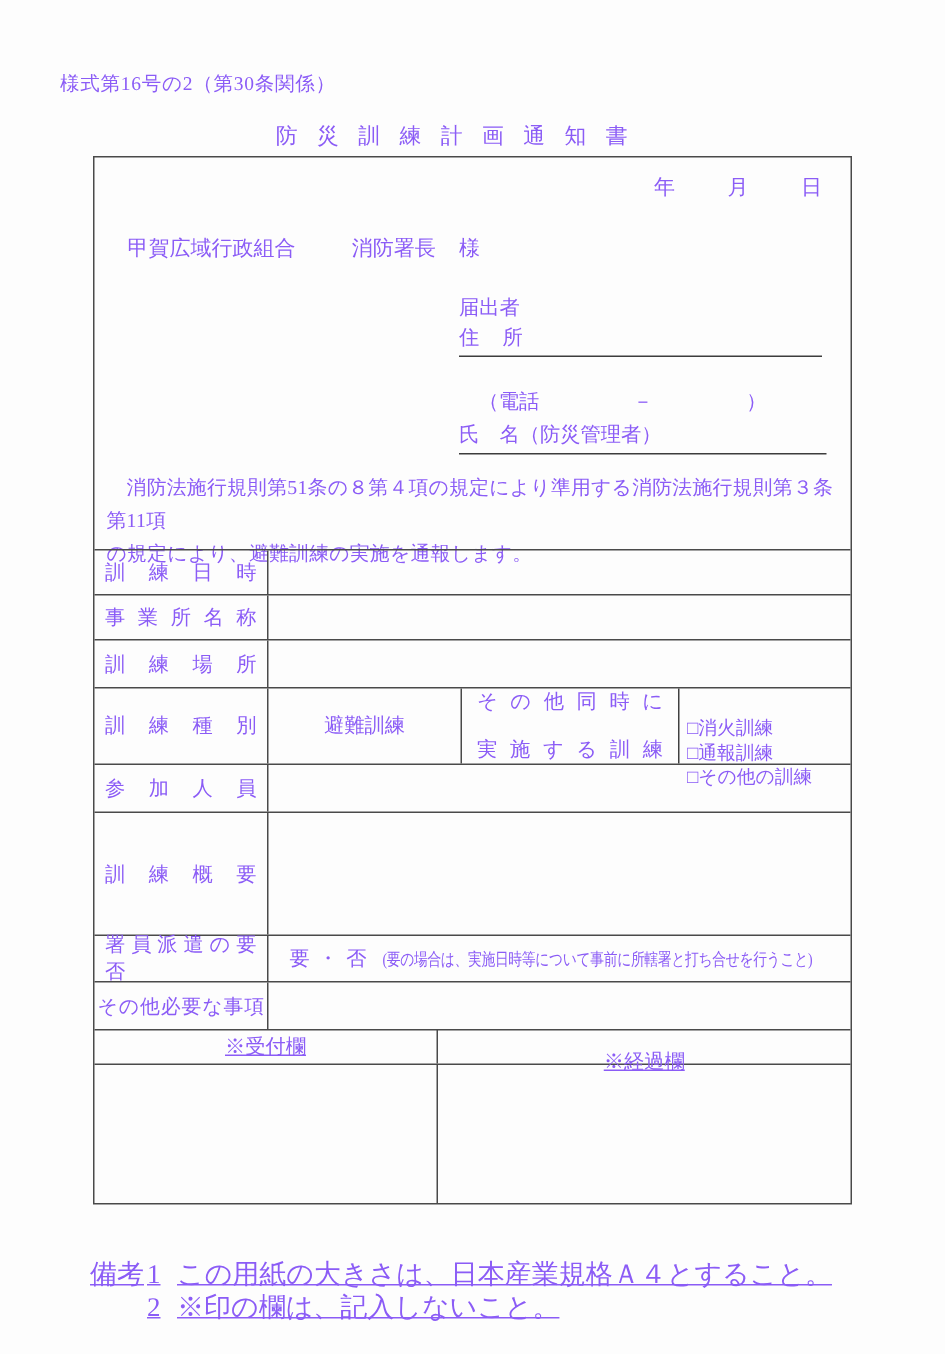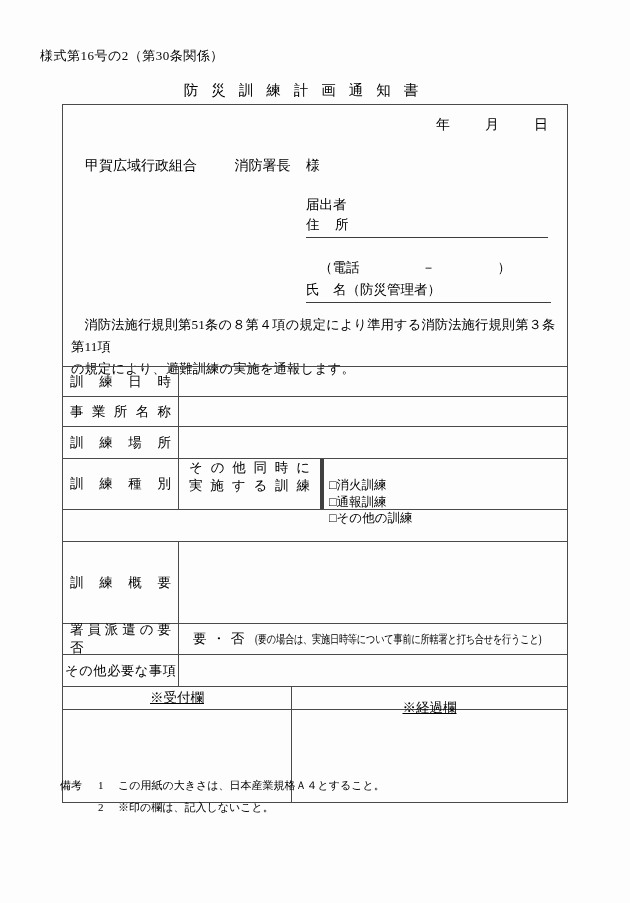--- a/index.html
+++ b/index.html
@@ -1,18 +1,18 @@
 <!DOCTYPE html>
 <html><head>
 <meta charset="utf-8">
 <style>
   html,body{margin:0;padding:0;background:#fff;}
   .page{
     position:relative;width:630px;height:903px;background:#fdfdfd;
-    font-family:"Liberation Serif","DejaVu Serif",serif;color:#000000;
+    font-family:"Liberation Serif","DejaVu Serif",serif;color:#8b5cf6;
     overflow:hidden;
   }
   .form-number{position:absolute;left:40px;top:47px;font-size:13px;letter-spacing:.5px;}
   .doc-title{position:absolute;left:62px;top:81px;width:478px;text-align:center;
     font-size:14.5px;letter-spacing:13px;text-indent:13px;white-space:nowrap;}
   .outer-box{position:absolute;left:62px;top:104px;width:506px;height:699px;
     border:1px solid #4a4a4a;box-sizing:border-box;}
   
   .date-line{position:absolute;top:11px;left:373px;width:112px;display:flex;
     justify-content:space-between;font-size:14px;}
@@ -33,39 +33,39 @@
     font-size:13.5px;box-sizing:border-box;}
   .trow{display:flex;border-bottom:1px solid #4a4a4a;box-sizing:border-box;}
   .h30{height:30px}.h32{height:32px}.h51{height:51px}.h82{height:82px}.h31{height:31px}
   .lbl{flex:0 0 116px;width:116px;border-right:1px solid #4a4a4a;display:flex;
     align-items:center;padding:0 7px;box-sizing:border-box;}
   .lbl.tight{padding:0 2px;font-size:13.2px;}
   .lbl .j{flex:1;text-align:justify;text-align-last:justify;}
   .vcell{flex:1;}
   .cell-hinan{flex:0 0 129px;display:flex;align-items:center;justify-content:center;
     border-right:1px solid #4a4a4a;box-sizing:border-box;}
-  .cell-other{flex:0 0 145px;border-right:4px solid #404040;display:flex;
-    flex-direction:column;justify-content:flex-start;padding:0 10px;box-sizing:border-box;}
+  .cell-other{flex:0 0 145px;border-right:1px solid #404040;display:flex;
+    flex-direction:column;justify-content:space-between;padding:0 10px;box-sizing:border-box;}
   .cell-other .jline{text-align:justify;text-align-last:justify;}
   .cell-checks{flex:1;display:flex;flex-direction:column;justify-content:center;
     padding-left:5px;font-size:12.5px;line-height:16.5px;white-space:nowrap;margin-top:36px;}
   .cell-dispatch{flex:1;display:flex;align-items:center;padding-left:14px;white-space:nowrap;}
   .dispatch-value{letter-spacing:1px;margin-right:10px;}
   .dispatch-note{font-size:11.5px;display:inline-block;transform:scaleX(.8);
     transform-origin:left center;letter-spacing:-.3px;}
   
   .bottom-table{position:absolute;left:0;top:581px;width:100%;height:116px;
     display:flex;flex-direction:column;box-sizing:border-box;font-size:13.5px;text-decoration:underline;}
   .bt-header{display:flex;height:24px;border-bottom:1px solid #4a4a4a;box-sizing:border-box;}
   .bt-body{display:flex;flex:1;}
   .bt-left{flex:0 0 229px;width:229px;border-right:1px solid #4a4a4a;box-sizing:border-box;
     display:flex;align-items:center;justify-content:center;}
   .bt-right{flex:1;display:flex;align-items:center;justify-content:center;margin-top:20px;}
   
-  .notes{position:absolute;left:60px;top:774px;font-size:11px;line-height:22px;}
+  .notes{position:absolute;left:60px;top:838px;font-size:18px;line-height:22px;text-decoration:underline;}
   .note-row{display:flex;}
   .note-label{width:38px;}
   .note-num{width:20px;}
 </style>
 </head>
 <body>
 
 <div class="page">
 
   <div class="form-number">様式第16号の2（第30条関係）</div>
@@ -119,32 +119,38 @@
         <div class="lbl">
           <span class="j">訓 練 場 所</span>
         </div>
         <div class="vcell"></div>
       </div>
 
       <div class="trow h51">
         <div class="lbl">
           <span class="j">訓 練 種 別</span>
         </div>
+        <div class="cell-hinan">
+          <span>避難訓練</span>
+        </div>
         <div class="cell-other">
           <div class="jline">そ の 他 同 時 に</div>
           <div class="jline">実 施 す る 訓 練</div>
         </div>
         <div class="cell-checks">
           <div>□消火訓練</div>
           <div>□通報訓練</div>
           <div>□その他の訓練</div>
         </div>
       </div>
 
       <div class="trow h32">
+        <div class="lbl">
+          <span class="j">参 加 人 員</span>
+        </div>
         <div class="vcell"></div>
       </div>
 
       <div class="trow h82">
         <div class="lbl">
           <span class="j">訓 練 概 要</span>
         </div>
         <div class="vcell"></div>
       </div>
 

